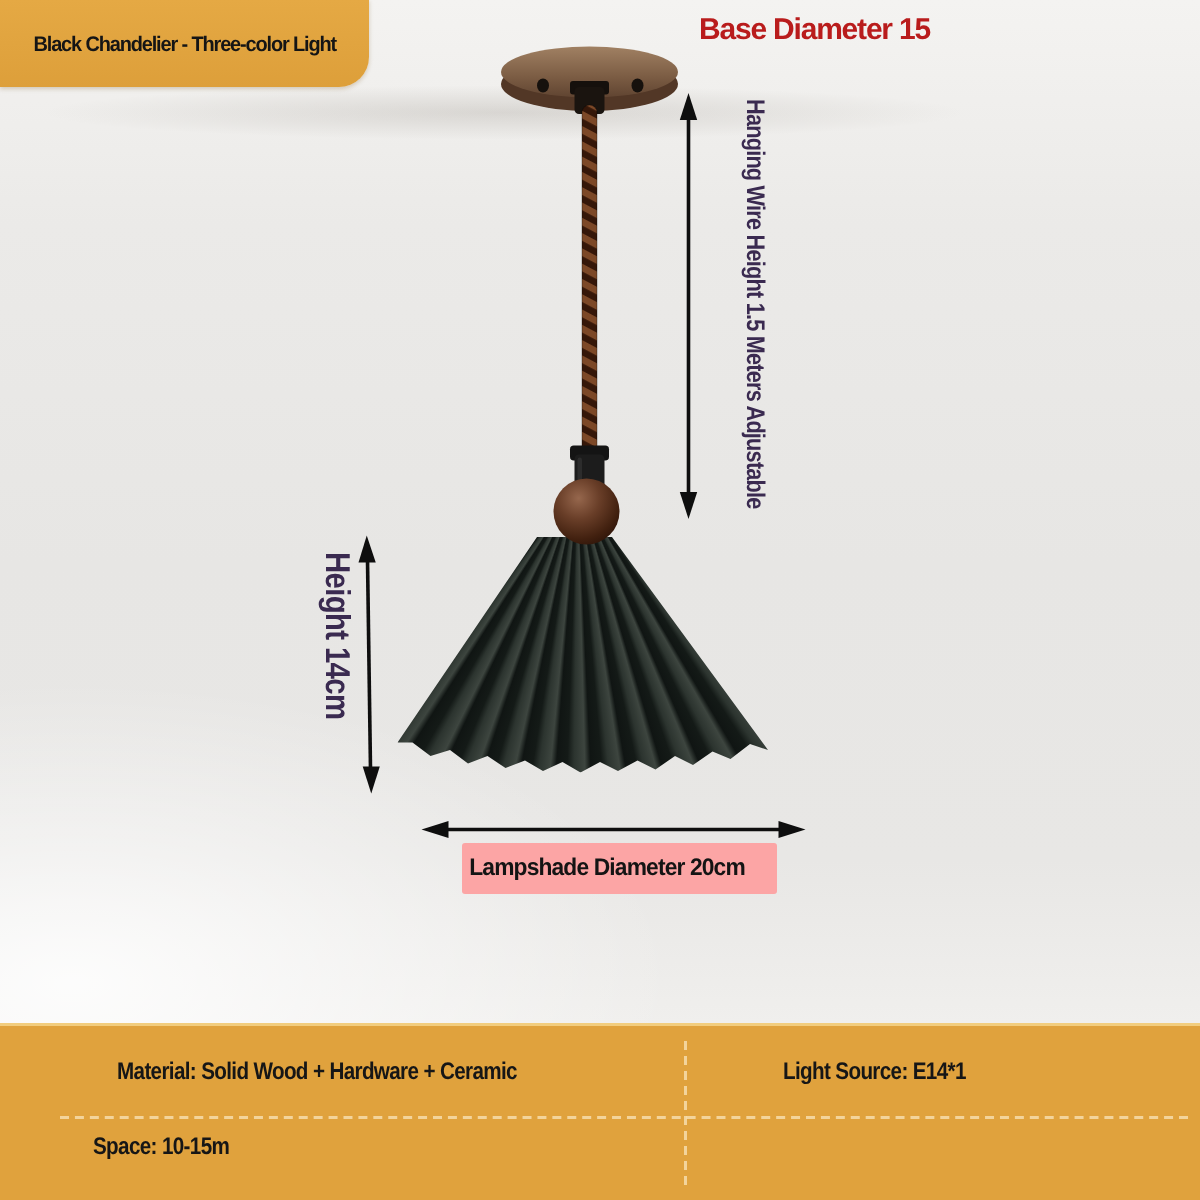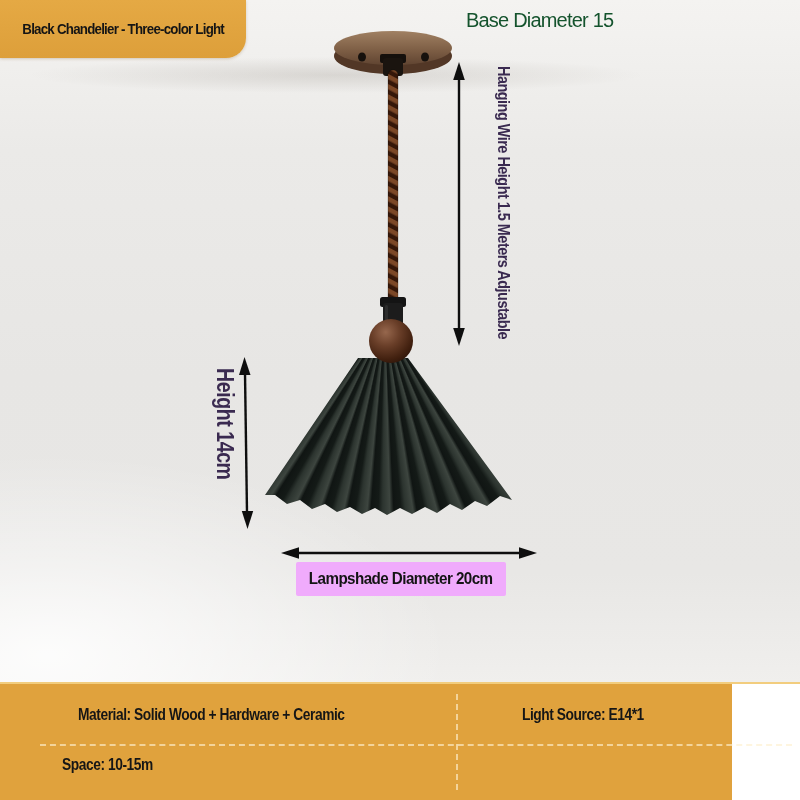--- a/index.html
+++ b/index.html
@@ -27,34 +27,34 @@
     display:flex; align-items:center; justify-content:center;
     box-shadow:0 1px 3px rgba(120,80,20,.25);
   }
   .badge span {
     font-size:14px; font-weight:bold; color:#151515; letter-spacing:-0.8px;
     display:inline-block; transform:scaleX(0.95); transform-origin:50% 50%;
     white-space:nowrap;
   }
 
   
-  .lbl { position:absolute; font-weight:normal; color:#14532d; white-space:nowrap; z-index:5; }
+  .lbl { position:absolute; font-weight:bold; color:#b91c1c; white-space:nowrap; z-index:5; }
   .lbl-base { left:466px; top:9px; font-size:20px; letter-spacing:-0.8px; }
   .vlabel {
     position:absolute; z-index:5; white-space:nowrap; font-weight:bold;
     color:#3a2a50; transform-origin:0 0;
   }
   .vlabel-wire  { left:513px; top:66px;  font-size:17px; letter-spacing:-0.6px;
                   transform:rotate(90deg) scaleX(0.85); }
   .vlabel-height{ left:238px; top:368px; font-size:23px; letter-spacing:-0.5px;
                   transform:rotate(90deg) scaleX(0.85); }
   .lbl-shade-box {
-    position:absolute; left:296px; top:562px; width:210px; height:34px; z-index:5;
-    background:#f0abfc; border-radius:2px;
-    display:flex; align-items:center; justify-content:center;
+    position:absolute; left:308px; top:562px; width:210px; height:34px; z-index:5;
+    background:#fca5a5; border-radius:2px;
+    display:flex; align-items:center; justify-content:flex-start;
   }
   .lbl-shade-box span {
     font-size:16px; font-weight:bold; color:#141414; letter-spacing:-0.6px;
     display:inline-block; transform:scaleX(0.95); white-space:nowrap;
   }
 
   
   .shade {
     position:absolute; left:263px; top:356px; width:250px; height:164px; z-index:2;
     background:repeating-conic-gradient(from 143.5deg at 48.8% -20%,
@@ -63,21 +63,21 @@
       237px 140px, 224px 150px, 212px 145px, 199px 154px, 187px 148px,
       174px 157px, 162px 151px, 149px 158px, 137px 152px, 124px 159px,
       112px 152px, 99px 158px, 87px 151px, 74px 156px, 62px 148px,
       49px 153px, 37px 144px, 24px 148px, 12px 139px, 2px 139px);
   }
 
   .lampsvg { position:absolute; left:0; top:0; z-index:3; }
 
   
   .band {
-    position:absolute; left:0; top:682px; width:732px; height:118px; z-index:6;
+    position:absolute; left:0; top:682px; width:800px; height:118px; z-index:6;
     background:#e0a23d;
   }
   .band::before {
     content:""; position:absolute; left:0; top:0; width:800px; height:2px;
     background:#f2cd7e;
   }
   .dash-h {
     position:absolute; left:40px; top:62px; width:752px; height:0;
     border-top:2px dashed rgba(253,240,206,.65);
   }

